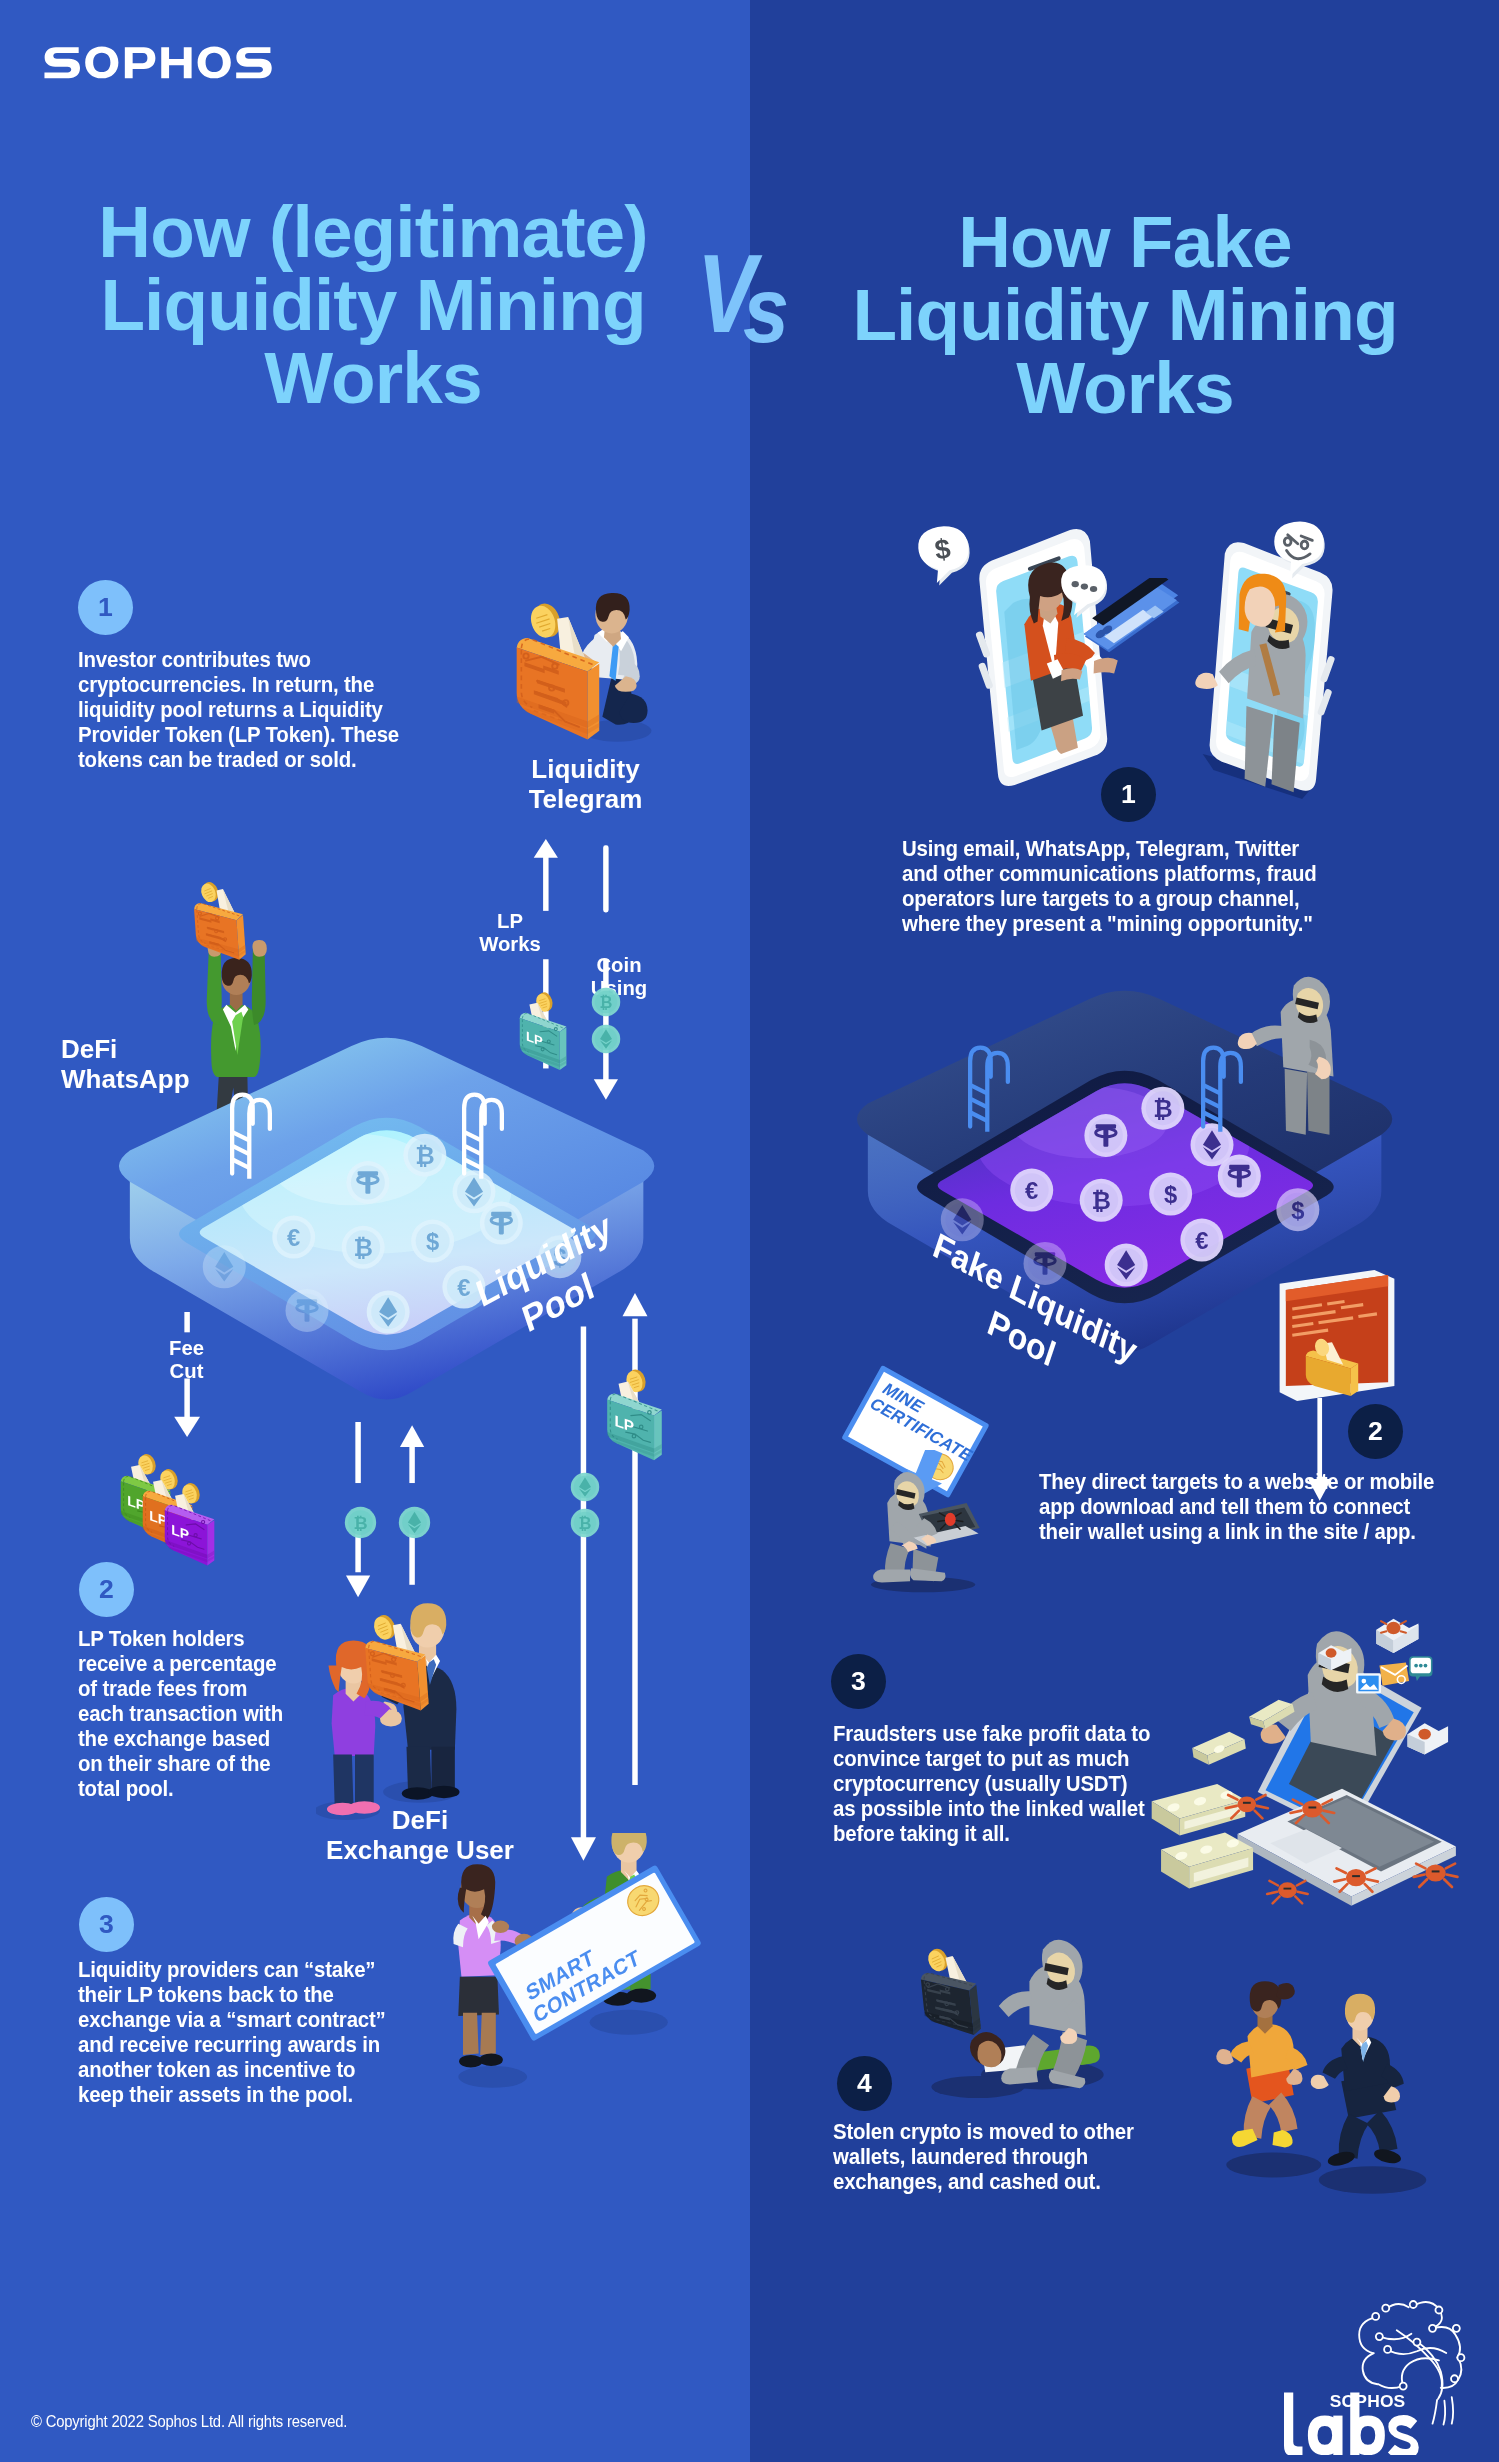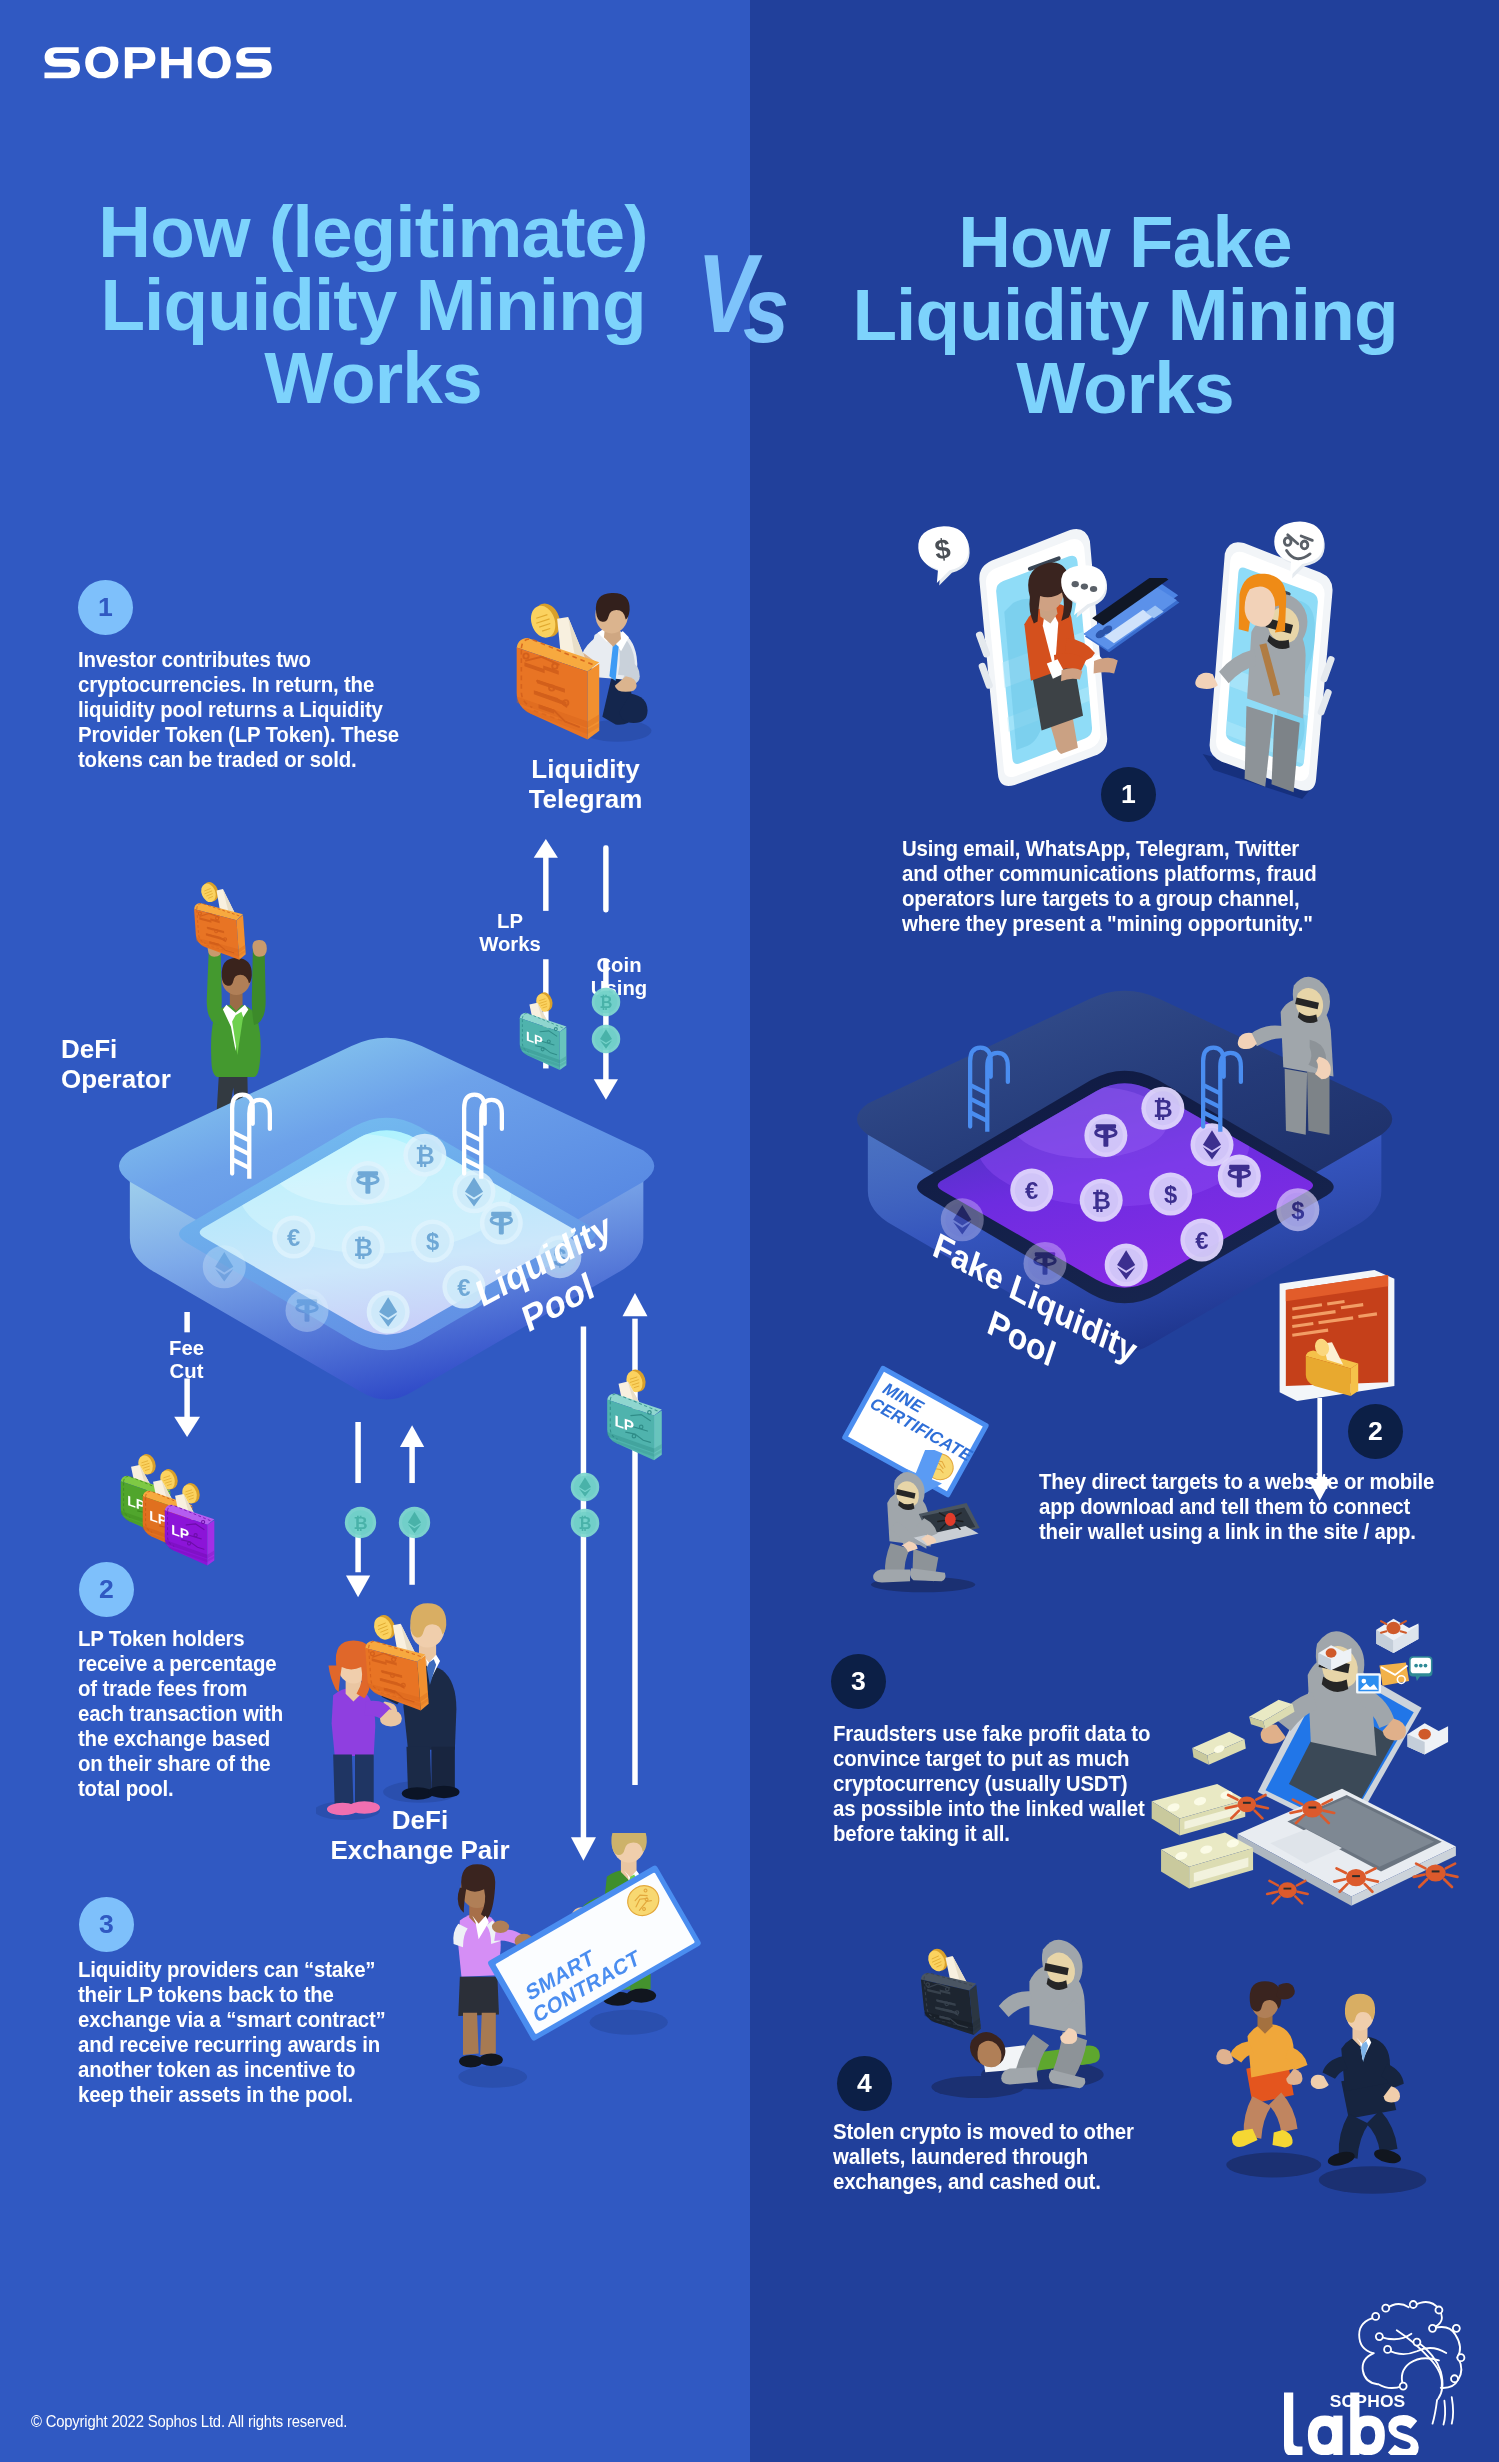--- a/index.html
+++ b/index.html
@@ -301,21 +301,21 @@
 
   <svg class="abs c-teal" style="left:591px;top:987px;width:30px;height:30px;" viewBox="0 0 40 40">
       <use href="#sym-coin-btc" width="40" height="40"></use>
     </svg>
   <svg class="abs c-teal" style="left:591px;top:1024px;width:30px;height:30px;" viewBox="0 0 40 40">
       <use href="#sym-coin-eth" width="40" height="40"></use>
     </svg>
 
   <div class="abs lbl" style="left:61px;top:1034px;width:234px;">
     <div>DeFi</div>
-    <div>Operator</div>
+    <div>WhatsApp</div>
   </div>
   <svg class="abs" style="left:182px;top:914px;width:113px;height:211px;" viewBox="0 0 190 365">
 
     <path d="M62 262 L110 262 L112 362 L92 362 L86 300 L76 362 L56 362 Z" fill="#333a41"></path>
 
     <path d="M52 182 q10 -26 38 -26 q30 0 38 28 q8 30 4 72 q-2 24 -10 26 l-64 0 q-10 -4 -10 -32 q-2 -42 4 -68z" fill="#44992f"></path>
 
     <path d="M74 157 l16 14 l16 -14 l6 8 l-18 28 l-4 44 l-8 -42 l-14 -30z" fill="#ffffff"></path>
     <path d="M90 175 l10 -6 l3 9 l-10 66 l-9 -58z" fill="#6ed14d"></path>
 
@@ -496,21 +496,21 @@
       <path d="M26 102 q-4 -32 22 -32 q27 0 25 32 q-2 32 -11 42 l-10 -6 q10 -16 6 -34 q-13 6 -25 0 q-3 18 -4 32 l-4 -4 q-7 -14 -9 -30z" fill="#e0672a"></path>
       <path d="M64 148 q24 -4 34 12 l-8 14 q-14 -10 -28 -8z" fill="#8f3fe0"></path>
       <path d="M94 158 q16 2 16 12 q0 10 -14 10 q-14 0 -14 -10z" fill="#eac6a2"></path>
     </g>
   </svg>
   <svg class="abs w-orange" style="left:358px;top:1605px;width:77px;height:112px;" viewBox="0 0 124 200">
     <use href="#sym-wallet" width="124" height="200" transform="rotate(-4 62 100)"></use>
   </svg>
   <div class="abs lbl lbl-ctr" style="left:287px;top:1805px;width:266px;">
     <div>DeFi</div>
-    <div>Exchange Pair</div>
+    <div>Exchange User</div>
   </div>
 
   <div class="abs badge badgeL" style="left:79px;top:1897px;">
     <span>3</span>
   </div>
   <div class="abs copy" style="left:78px;top:1957px;width:356px;">Liquidity providers can “stake” their LP tokens back to the exchange via a “smart contract” and receive recurring awards in another token as incentive to keep their assets in the pool.</div>
 
   <svg class="abs" style="left:452px;top:1833px;width:219px;height:258px;" viewBox="0 0 280 330">
 
     <ellipse cx="52" cy="312" rx="44" ry="14" fill="#2a4fae"></ellipse>

